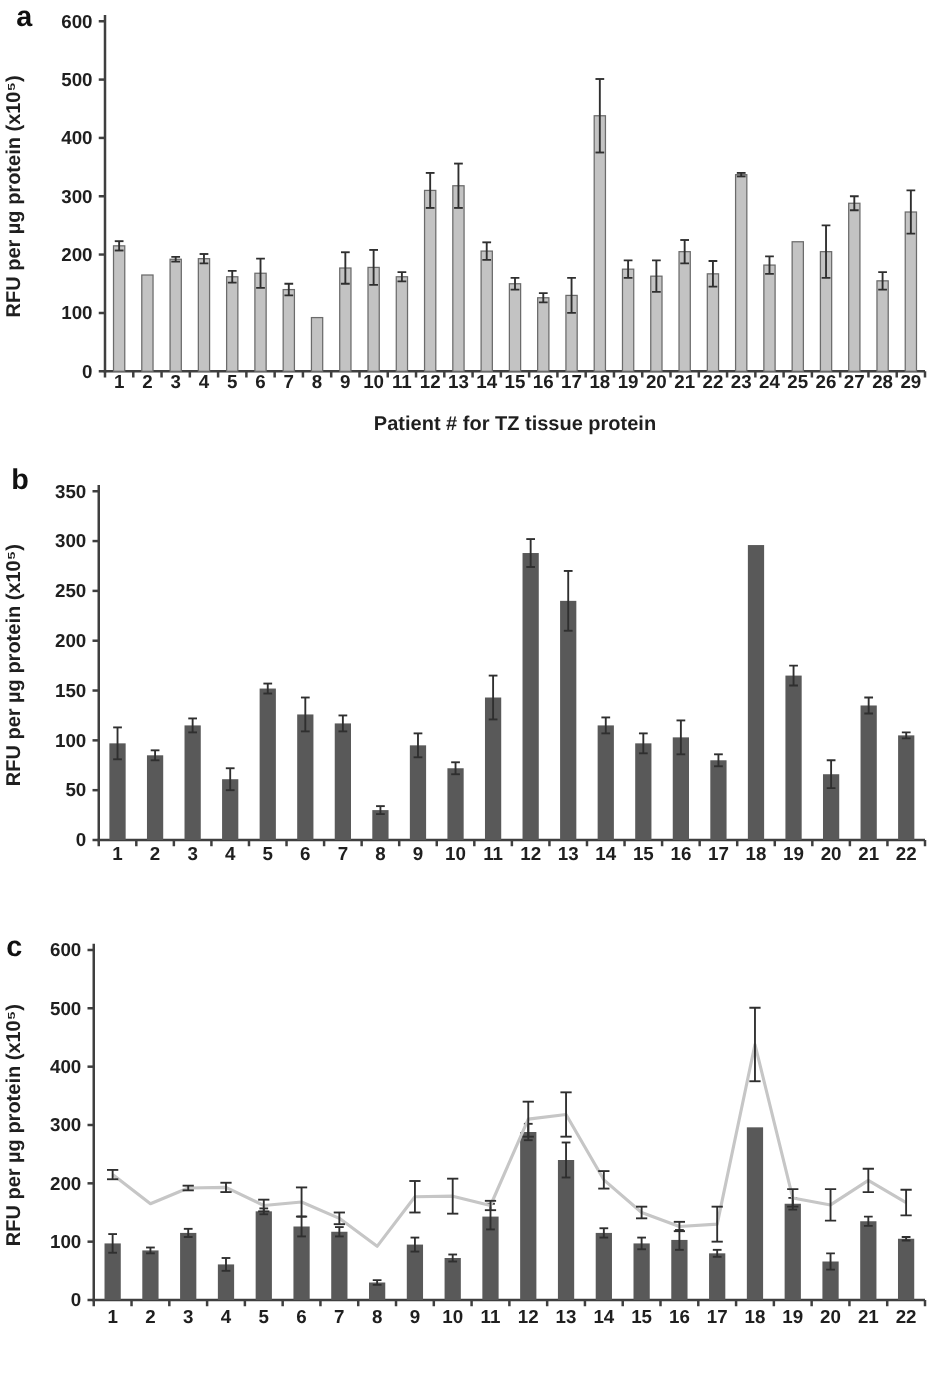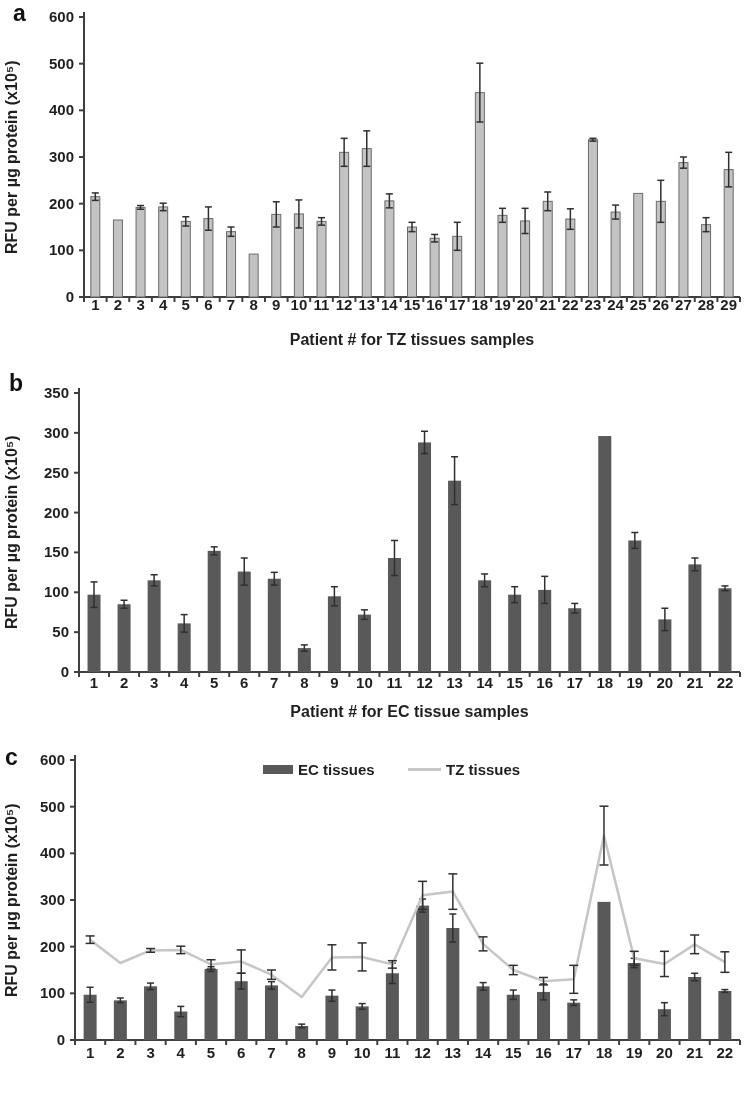--- a/index.html
+++ b/index.html
@@ -211,21 +211,21 @@
         <line x1="679.948275862069" y1="168.2" x2="686.948275862069" y2="168.2" stroke="#2f2f2f" stroke-width="1.5"></line>
         <rect x="701.5689655172414" y="224.66666666666669" width="9" height="72.33333333333331" fill="#c3c3c3" stroke="#6b6b6b" stroke-width="1"></rect>
         <line x1="706.0689655172414" y1="217.66666666666669" x2="706.0689655172414" y2="231.66666666666669" stroke="#2f2f2f" stroke-width="1.5"></line>
         <line x1="702.5689655172414" y1="217.66666666666669" x2="709.5689655172414" y2="217.66666666666669" stroke="#2f2f2f" stroke-width="1.5"></line>
         <line x1="702.5689655172414" y1="231.66666666666669" x2="709.5689655172414" y2="231.66666666666669" stroke="#2f2f2f" stroke-width="1.5"></line>
         <rect x="724.1896551724137" y="169.6" width="9" height="127.4" fill="#c3c3c3" stroke="#6b6b6b" stroke-width="1"></rect>
         <line x1="728.6896551724137" y1="152.33333333333334" x2="728.6896551724137" y2="186.86666666666667" stroke="#2f2f2f" stroke-width="1.5"></line>
         <line x1="725.1896551724137" y1="152.33333333333334" x2="732.1896551724137" y2="152.33333333333334" stroke="#2f2f2f" stroke-width="1.5"></line>
         <line x1="725.1896551724137" y1="186.86666666666667" x2="732.1896551724137" y2="186.86666666666667" stroke="#2f2f2f" stroke-width="1.5"></line>
       </svg>
-    <div class="xlab" style="left:84px;width:656px;top:331px">Patient # for TZ tissues samples</div>
+    <div class="xlab" style="left:84px;width:656px;top:331px">Patient # for TZ tissue protein</div>
   </section>
 
   <section class="panel" style="top:370px;height:382px">
     <div class="plabel" style="left:9px;top:2px">b</div>
     <div class="ylab" style="left:3px;top:23px;height:279px">RFU per µg protein (x10⁵)</div>
     <svg id="chart-b" width="749" height="382" viewBox="0 0 749 382">
         <line x1="79" y1="18" x2="79" y2="303" stroke="#3f3f3f" stroke-width="2"></line>
         <line x1="78" y1="302" x2="740" y2="302" stroke="#3f3f3f" stroke-width="2"></line>
         <line x1="74" y1="302" x2="79" y2="302" stroke="#3f3f3f" stroke-width="2"></line>
         <text x="69" y="307" text-anchor="end" font-size="15" font-weight="700" fill="#1f1f1f">0</text>
@@ -367,21 +367,20 @@
         <line x1="661.3863636363636" y1="260.54857142857145" x2="668.3863636363636" y2="260.54857142857145" stroke="#2f2f2f" stroke-width="1.5"></line>
         <rect x="688.4318181818182" y="194.3857142857143" width="13" height="107.6142857142857" fill="#595959"></rect>
         <line x1="694.9318181818182" y1="188.00857142857143" x2="694.9318181818182" y2="200.76285714285714" stroke="#2f2f2f" stroke-width="1.5"></line>
         <line x1="691.4318181818182" y1="188.00857142857143" x2="698.4318181818182" y2="188.00857142857143" stroke="#2f2f2f" stroke-width="1.5"></line>
         <line x1="691.4318181818182" y1="200.76285714285714" x2="698.4318181818182" y2="200.76285714285714" stroke="#2f2f2f" stroke-width="1.5"></line>
         <rect x="718.4772727272727" y="218.3" width="13" height="83.69999999999999" fill="#595959"></rect>
         <line x1="724.9772727272727" y1="215.90857142857143" x2="724.9772727272727" y2="220.69142857142856" stroke="#2f2f2f" stroke-width="1.5"></line>
         <line x1="721.4772727272727" y1="215.90857142857143" x2="728.4772727272727" y2="215.90857142857143" stroke="#2f2f2f" stroke-width="1.5"></line>
         <line x1="721.4772727272727" y1="220.69142857142856" x2="728.4772727272727" y2="220.69142857142856" stroke="#2f2f2f" stroke-width="1.5"></line>
       </svg>
-    <div class="xlab" style="left:79px;width:661px;top:333px">Patient # for EC tissue samples</div>
   </section>
 
   <section class="panel" style="top:752px;height:349px">
     <div class="plabel" style="left:5px;top:-6px">c</div>
     <div class="ylab" style="left:3px;top:8px;height:280px">RFU per µg protein (x10⁵)</div>
     <svg id="chart-c" width="749" height="349" viewBox="0 0 749 349">
         <line x1="75" y1="3" x2="75" y2="289" stroke="#3f3f3f" stroke-width="2"></line>
         <line x1="74" y1="288" x2="740" y2="288" stroke="#3f3f3f" stroke-width="2"></line>
         <line x1="70" y1="288" x2="75" y2="288" stroke="#3f3f3f" stroke-width="2"></line>
         <text x="65" y="293" text-anchor="end" font-size="15" font-weight="700" fill="#1f1f1f">0</text>
@@ -582,25 +581,15 @@
         <line x1="664.4318181818181" y1="199.33333333333331" x2="664.4318181818181" y2="224.53333333333333" stroke="#2f2f2f" stroke-width="1.5"></line>
         <line x1="659.9318181818181" y1="199.33333333333331" x2="668.9318181818181" y2="199.33333333333331" stroke="#2f2f2f" stroke-width="1.5"></line>
         <line x1="659.9318181818181" y1="224.53333333333333" x2="668.9318181818181" y2="224.53333333333333" stroke="#2f2f2f" stroke-width="1.5"></line>
         <line x1="694.6590909090909" y1="183" x2="694.6590909090909" y2="201.66666666666669" stroke="#2f2f2f" stroke-width="1.5"></line>
         <line x1="690.1590909090909" y1="183" x2="699.1590909090909" y2="183" stroke="#2f2f2f" stroke-width="1.5"></line>
         <line x1="690.1590909090909" y1="201.66666666666669" x2="699.1590909090909" y2="201.66666666666669" stroke="#2f2f2f" stroke-width="1.5"></line>
         <line x1="724.8863636363636" y1="199.8" x2="724.8863636363636" y2="220.33333333333331" stroke="#2f2f2f" stroke-width="1.5"></line>
         <line x1="720.3863636363636" y1="199.8" x2="729.3863636363636" y2="199.8" stroke="#2f2f2f" stroke-width="1.5"></line>
         <line x1="720.3863636363636" y1="220.33333333333331" x2="729.3863636363636" y2="220.33333333333331" stroke="#2f2f2f" stroke-width="1.5"></line>
       </svg>
-    <div class="legend">
-      <div class="legend-item" style="left:263px">
-        <span class="sw-bar" style="background: rgb(89, 89, 89);"></span>
-        <span>EC tissues</span>
-      </div>
-      <div class="legend-item" style="left:408px">
-        <span class="sw-line" style="border-top-color: rgb(198, 198, 198);"></span>
-        <span>TZ tissues</span>
-      </div>
-    </div>
   </section>
 
 </div>
 
 </body></html>

